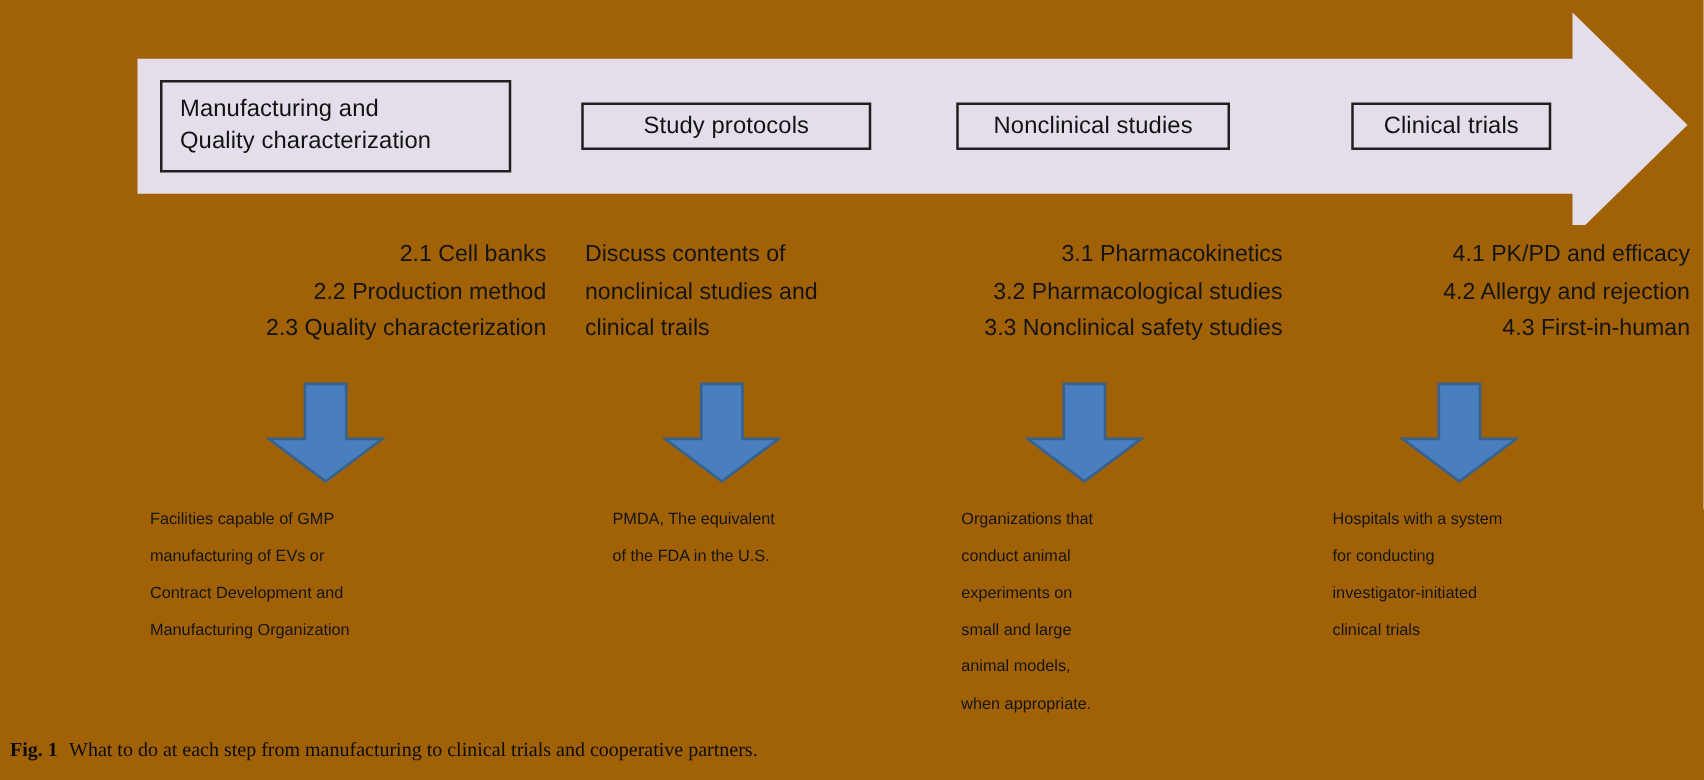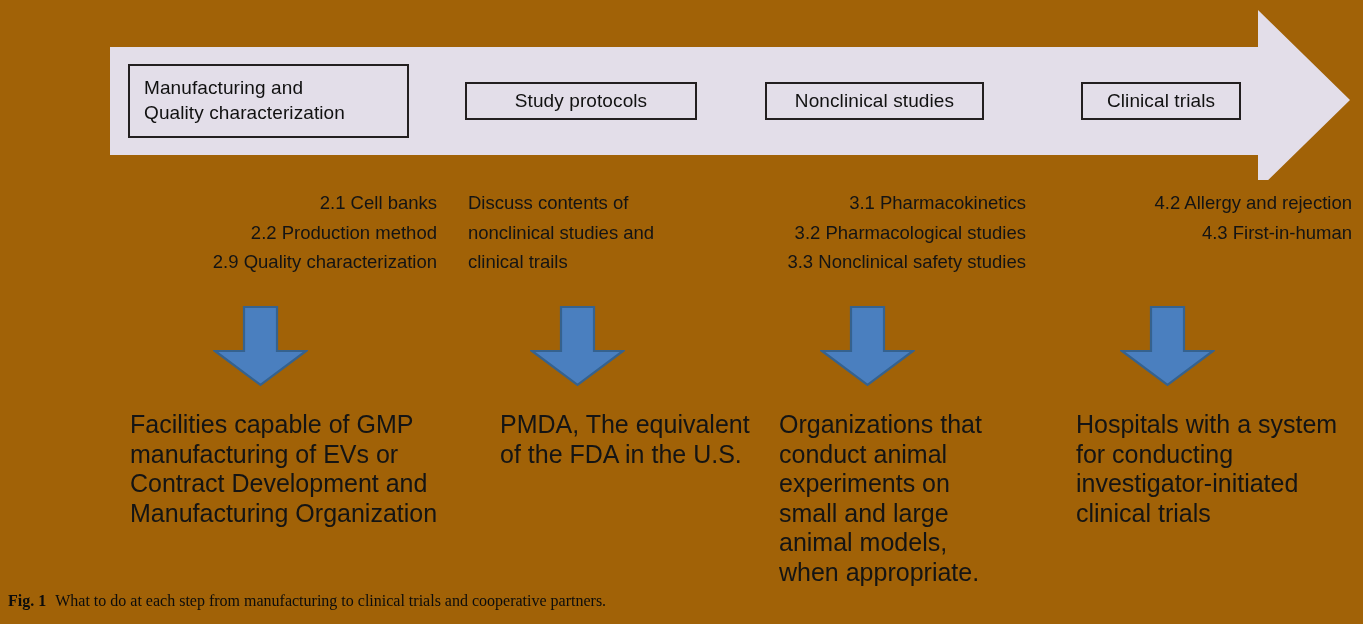--- a/index.html
+++ b/index.html
@@ -88,23 +88,23 @@
     display: block;
   }
   #down-arrow-1 { left: 213px;  top: 305px; }
   #down-arrow-2 { left: 530px;  top: 305px; }
   #down-arrow-3 { left: 820px;  top: 305px; }
   #down-arrow-4 { left: 1120px; top: 305px; }
 
   
   .partner-block {
     position: absolute;
-    margin: 14px;
+    margin: 4px;
     color: #141414;
-    font-size: 25px;
+    font-size: 13px;
     line-height: 29.5px;
     white-space: pre-line;
   }
   #partner-1 { left: 116px;  top: 396px; width: 320px; }
   #partner-2 { left: 486px;  top: 396px; width: 250px; }
   #partner-3 { left: 765px;  top: 396px; width: 210px; }
   #partner-4 { left: 1062px; top: 396px; width: 275px; }
 
   
   #figure-caption {
@@ -146,40 +146,41 @@
   </div>
 
   <div class="stage-box" id="stage-box-4">
     <span class="stage-box-label">Clinical trials</span>
   </div>
 
   <div class="column" id="column-1">
     <ul class="upper-list">
       <li>2.1 Cell banks</li>
       <li>2.2 Production method</li>
-      <li>2.9 Quality characterization</li>
+      <li>2.3 Quality characterization</li>
     </ul>
   </div>
 
   <div class="column" id="column-2">
     <p class="upper-para">Discuss contents of
 nonclinical studies and
 clinical trails</p>
   </div>
 
   <div class="column" id="column-3">
     <ul class="upper-list">
       <li>3.1 Pharmacokinetics</li>
       <li>3.2 Pharmacological studies</li>
       <li>3.3 Nonclinical safety studies</li>
     </ul>
   </div>
 
   <div class="column" id="column-4">
     <ul class="upper-list">
+      <li>4.1 PK/PD and efficacy</li>
       <li>4.2 Allergy and rejection</li>
       <li>4.3 First-in-human</li>
     </ul>
   </div>
 
   <svg class="down-arrow" id="down-arrow-1" viewBox="0 0 95 82" xmlns="http://www.w3.org/2000/svg" aria-hidden="true">
     <polygon points="31,2 64,2 64,46 93,46 47.5,80 2,46 31,46" fill="#4A7FBF" stroke="#35628F" stroke-width="2.2" stroke-linejoin="miter"></polygon>
   </svg>
 
   <svg class="down-arrow" id="down-arrow-2" viewBox="0 0 95 82" xmlns="http://www.w3.org/2000/svg" aria-hidden="true">

